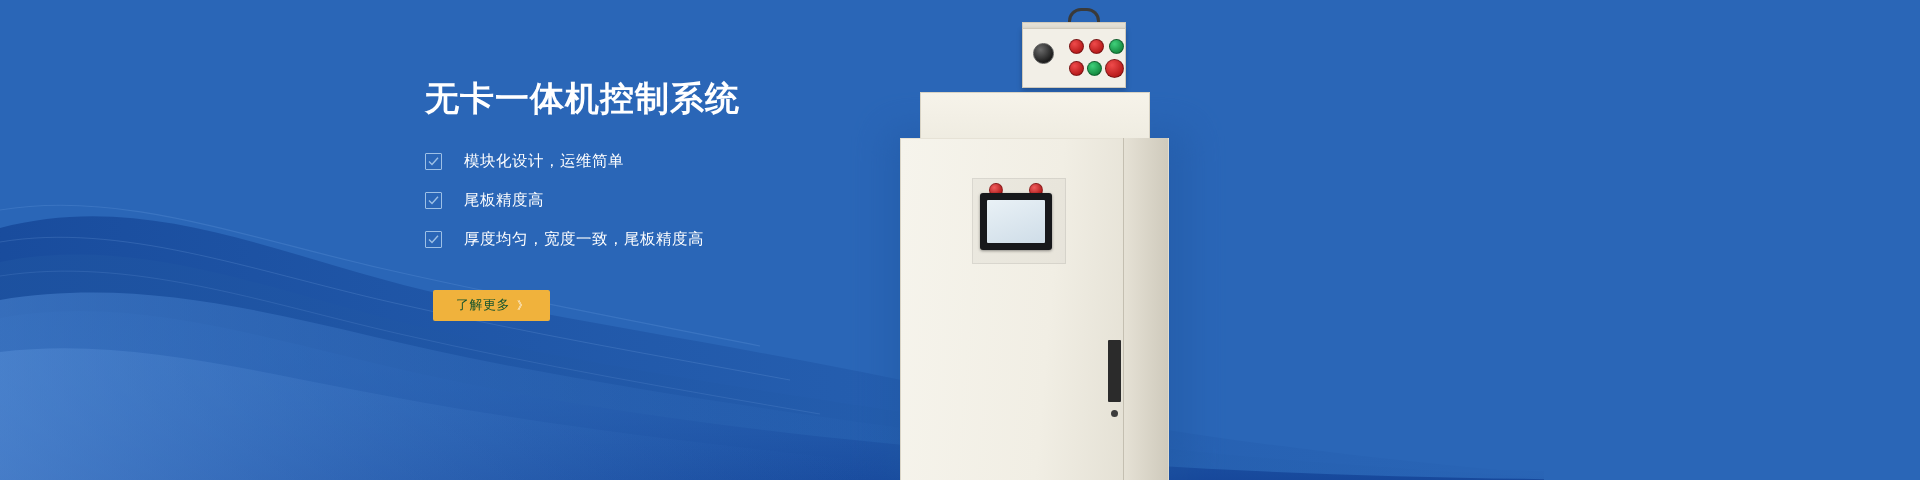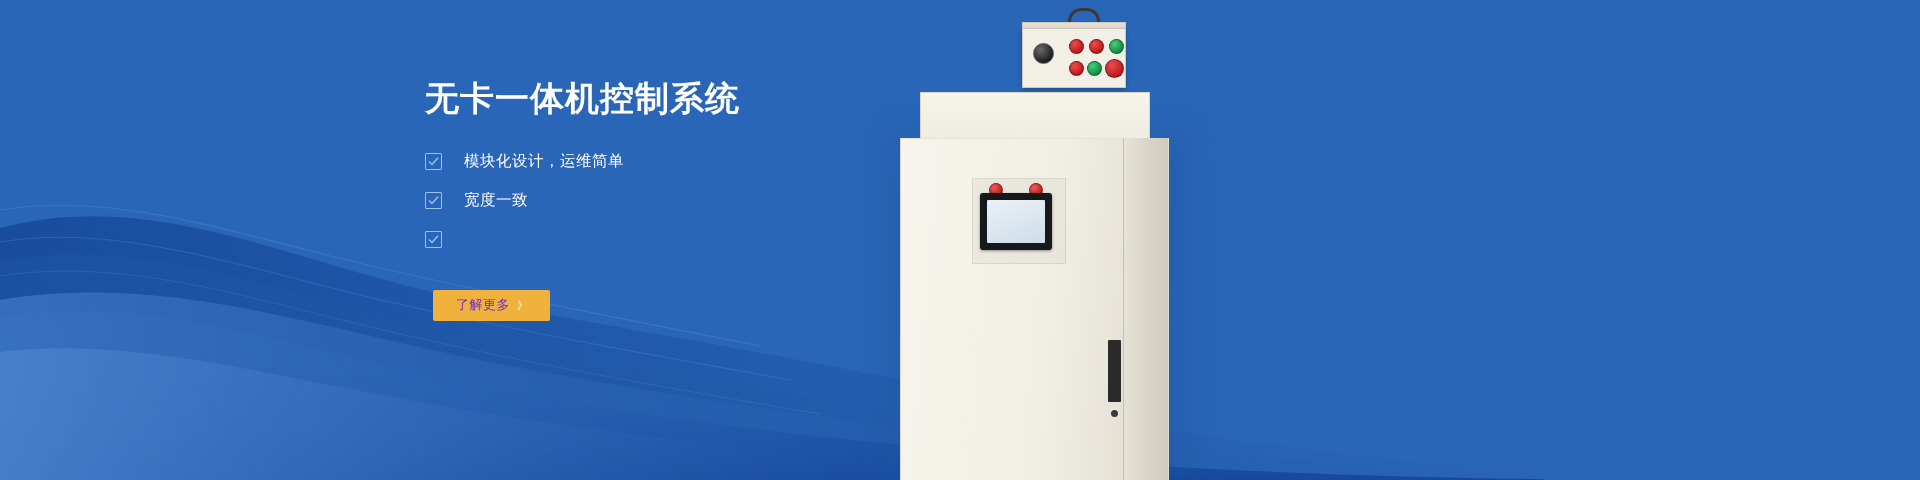--- a/index.html
+++ b/index.html
@@ -85,21 +85,21 @@
     width: 117px;
     height: 31px;
     background: #f0b23c;
     border: none;
     border-radius: 2px;
     cursor: pointer;
     text-decoration: none;
   }
   .cta-label {
     font-size: 13px;
-    color: #6d28d9;
+    color: #14532d;
     letter-spacing: 0.5px;
   }
   .cta-arrow {
     font-size: 11px;
     color: #ffffff;
     margin-left: 7px;
     letter-spacing: -1px;
   }
 
   
@@ -317,29 +317,30 @@
         </span>
         <span class="feature-text">模块化设计，运维简单</span>
       </li>
 
       <li class="feature-item">
         <span class="checkbox-icon">
           <svg width="13" height="13" viewBox="0 0 13 13">
             <polyline points="2,6.5 5,9.5 11,2.8" fill="none" stroke="#9dc0e6" stroke-width="1.4"></polyline>
           </svg>
         </span>
-        <span class="feature-text">宽度一致</span>
+        <span class="feature-text">尾板精度高</span>
       </li>
 
       <li class="feature-item">
         <span class="checkbox-icon">
           <svg width="13" height="13" viewBox="0 0 13 13">
             <polyline points="2,6.5 5,9.5 11,2.8" fill="none" stroke="#9dc0e6" stroke-width="1.4"></polyline>
           </svg>
         </span>
+        <span class="feature-text">厚度均匀，宽度一致，尾板精度高</span>
       </li>
 
     </ul>
 
     <a class="cta-button" href="#">
       <span class="cta-label">了解更多</span>
       <span class="cta-arrow">》</span>
     </a>
 
   </div>

